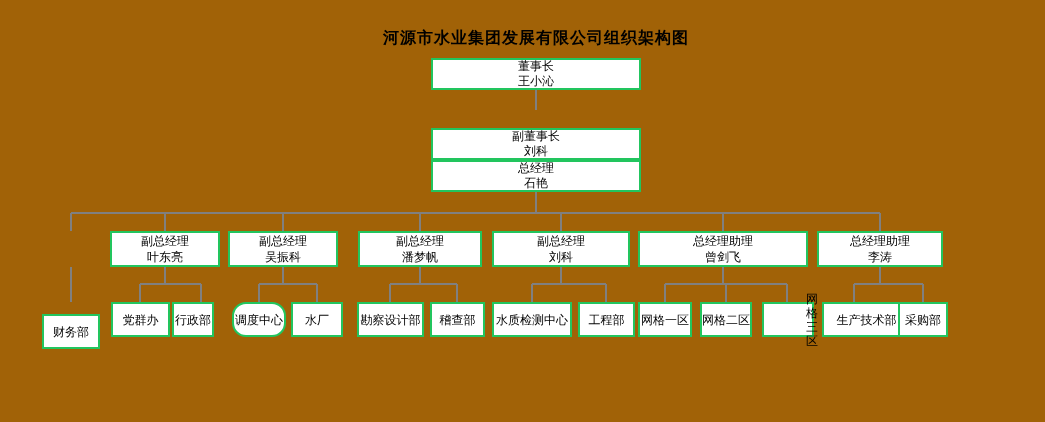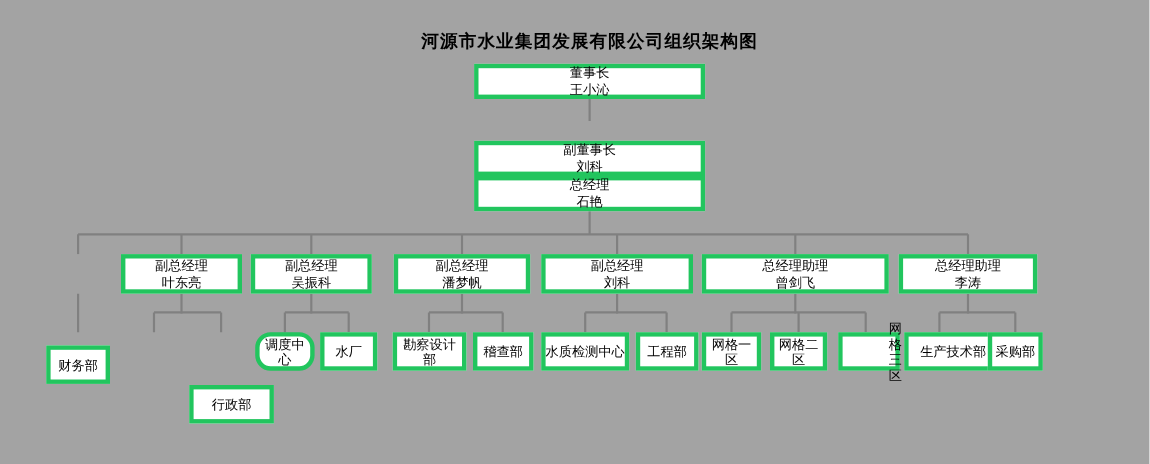--- a/index.html
+++ b/index.html
@@ -5,21 +5,21 @@
   html, body {
     margin: 0;
     padding: 0;
     background: #ffffff;
     font-family: "DejaVu Sans", "Liberation Sans", sans-serif;
   }
   .canvas {
     position: relative;
     width: 1045px;
     height: 422px;
-    background: #a3a3a3;
+    background: #a16207;
     overflow: hidden;
     color: #000000;
   }
   .chart-title {
     position: absolute;
     top: 28px;
     left: 536px;
     transform: translateX(-50%);
     font-size: 16px;
     font-weight: bold;
@@ -27,21 +27,21 @@
     letter-spacing: 1px;
   }
   .connectors {
     position: absolute;
     top: 0;
     left: 0;
   }
   .node {
     position: absolute;
     box-sizing: border-box;
-    border: 4px solid #22c55e;
+    border: 2px solid #22c55e;
     background: #ffffff;
     display: flex;
     flex-direction: column;
     align-items: center;
     justify-content: center;
     text-align: center;
     font-size: 12px;
     line-height: 15px;
   }
   .node.mgr { line-height: 16px; }
@@ -137,21 +137,24 @@
     <div class="n">曾剑飞</div>
   </div>
   <div class="node mgr" style="left:817px; top:231px; width:126px; height:36px;">
     <div class="t">总经理助理</div>
     <div class="n">李涛</div>
   </div>
 
   <div class="node dept" style="left:42px;  top:314px; width:58px; height:35px;text-align:center;">
     <div>财务部</div>
   </div>
-  <div class="node dept" style="left:172px; top:302px; width:77px; height:35px;margin-top:48px;">
+  <div class="node dept" style="left:111px; top:302px; width:59px; height:35px;">
+    <div>党群办</div>
+  </div>
+  <div class="node dept" style="left:172px; top:302px; width:42px; height:35px;">
     <div>行政部</div>
   </div>
   <div class="node dept" style="left:232px; top:302px; width:54px; height:35px;border-radius:14px;">
     <div>调度中心</div>
   </div>
   <div class="node dept" style="left:291px; top:302px; width:52px; height:35px;">
     <div>水厂</div>
   </div>
   <div class="node dept" style="left:357px; top:302px; width:67px; height:35px;">
     <div>勘察设计部</div>

